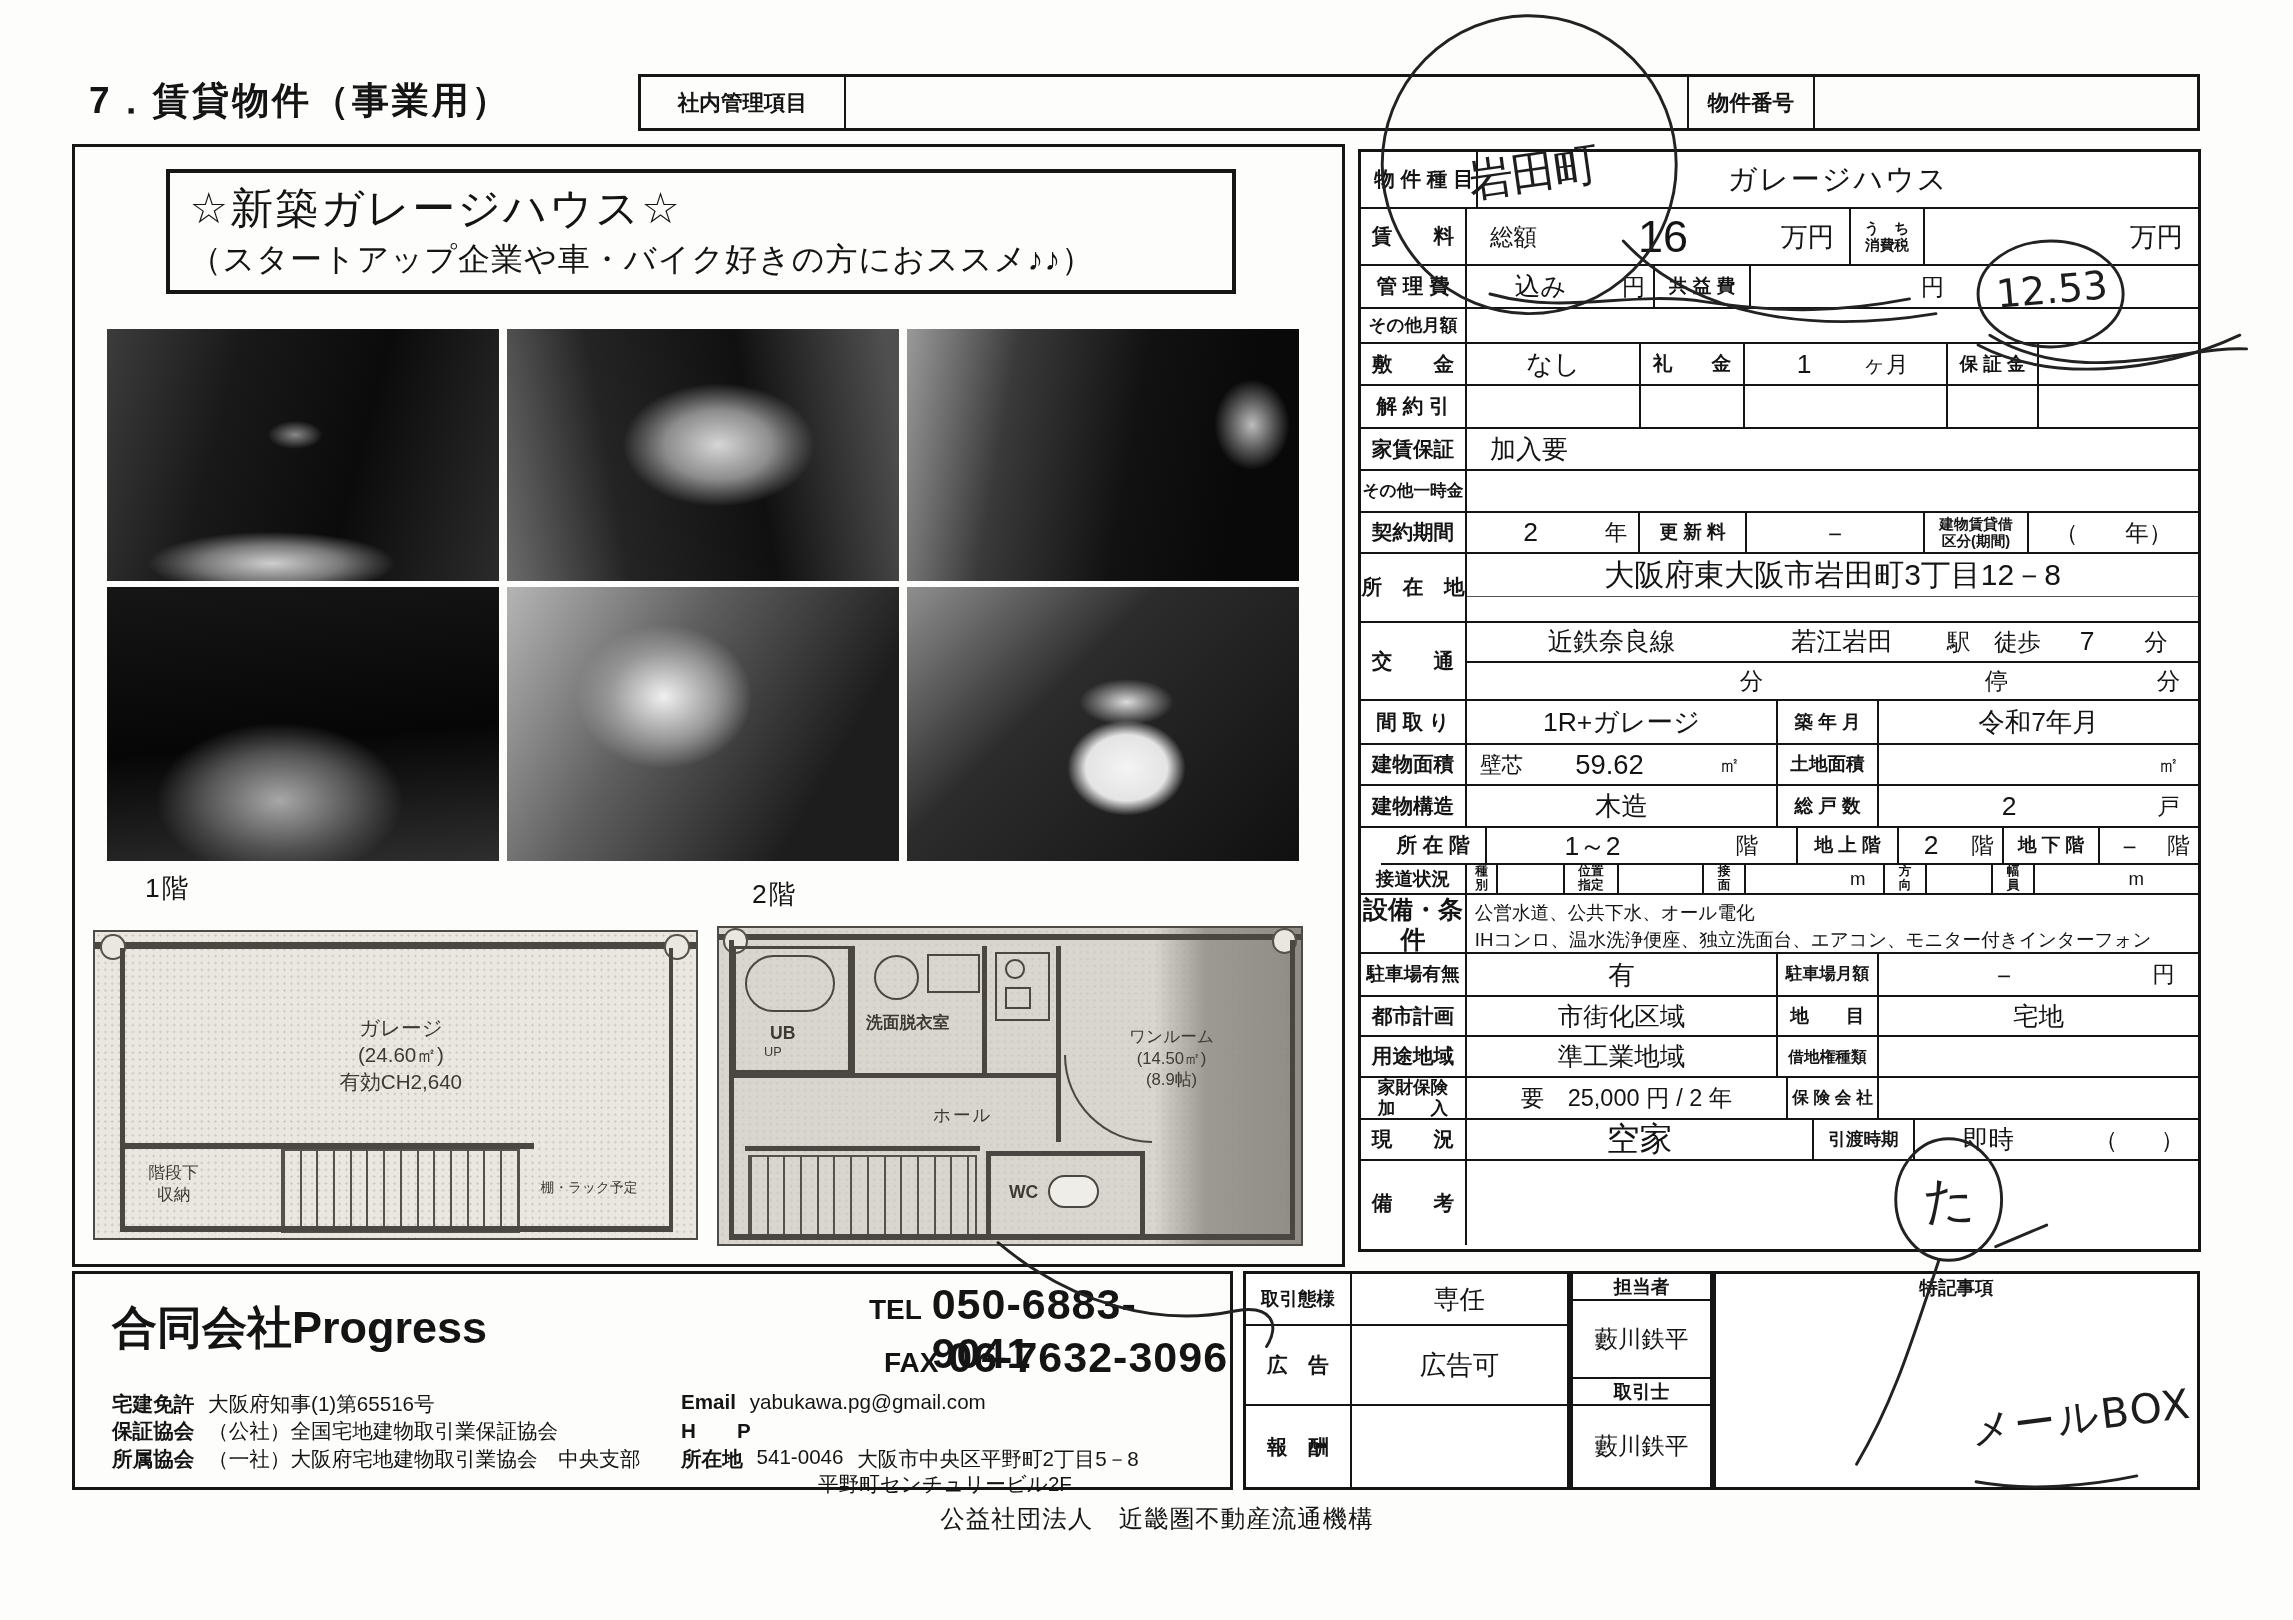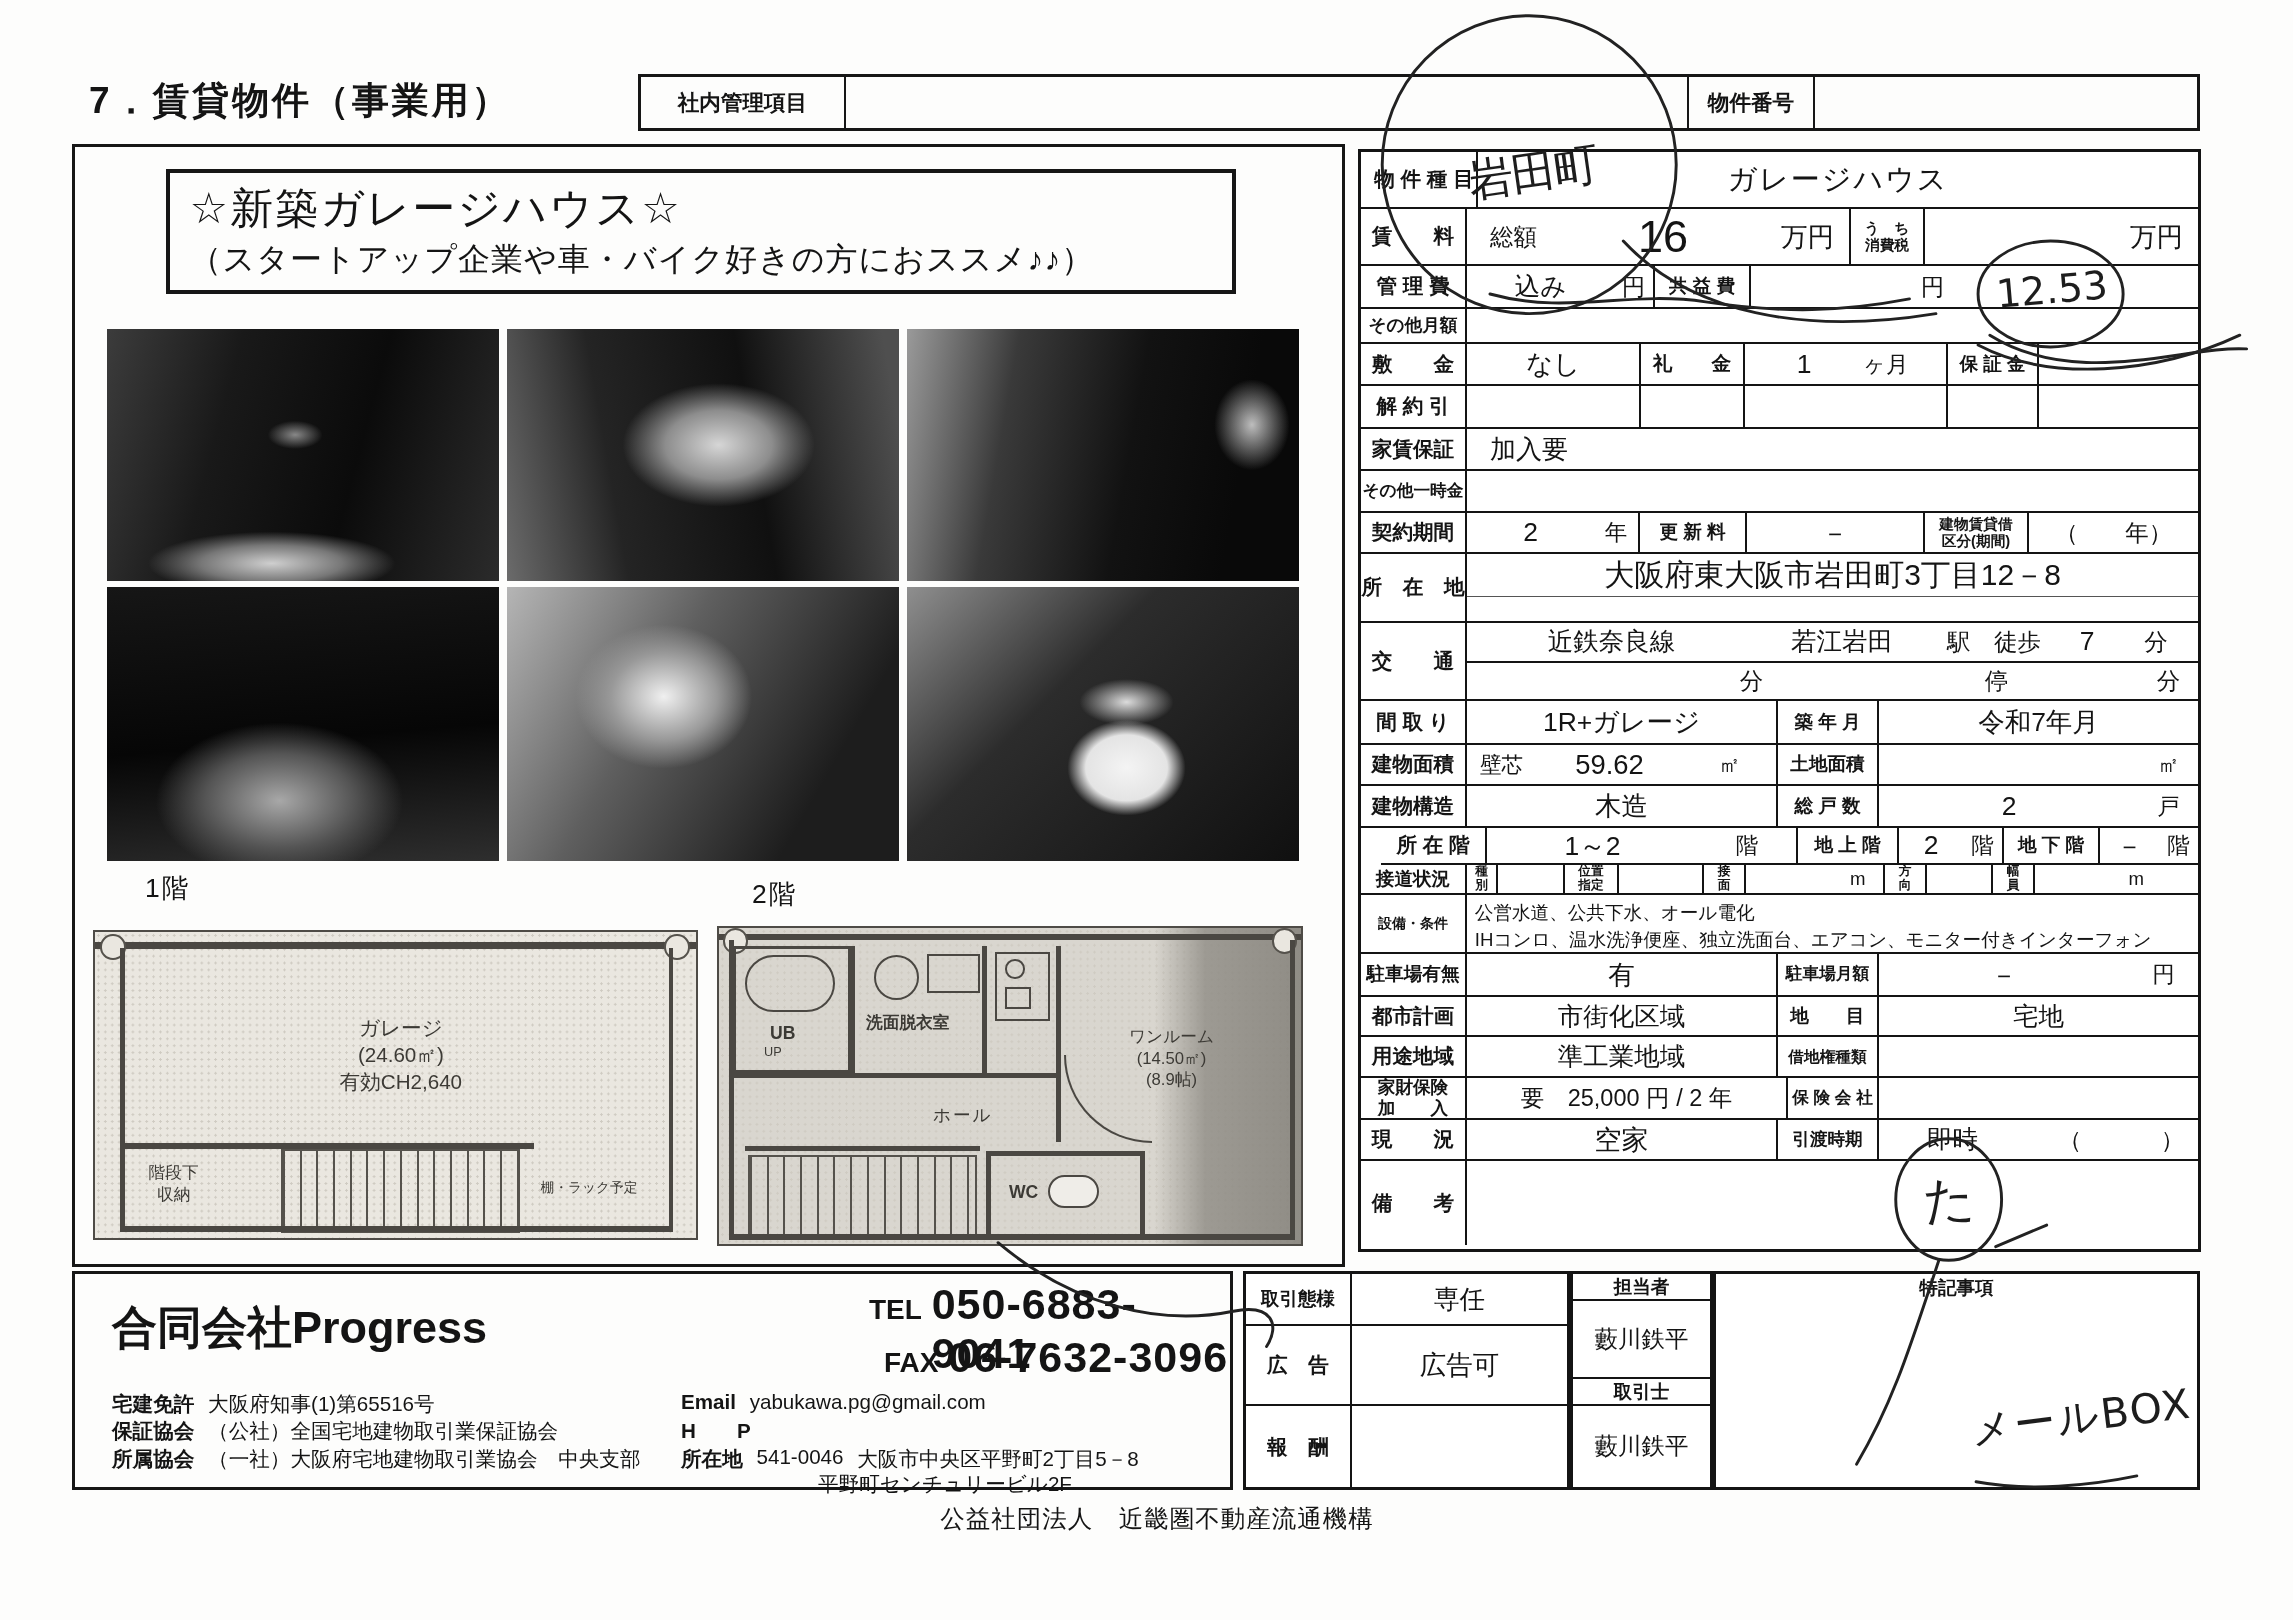--- a/index.html
+++ b/index.html
@@ -316,21 +316,21 @@
       <div class="cell" style="width:137px;justify-content:flex-end;padding-right:17.6px;font-size:18.6px;">m</div>
       <div class="ib" style="width:44px;font-size:12.7px;white-space:pre-line;">方
 向</div>
       <div class="cell" style="width:64px;"></div>
       <div class="ib" style="width:44px;font-size:12.7px;white-space:pre-line;">幅
 員</div>
       <div class="cell" style="flex:1;justify-content:flex-end;padding-right:54px;font-size:18.6px;">m</div>
     </div>
 
     <div class="trow" style="height:59px;">
-      <div class="tl" style="font-size:14px;">設備・条件</div>
+      <div class="tl" style="font-size:25px;">設備・条件</div>
       <div style="flex:1;padding:4.9px 7.8px;font-size:18.6px;line-height:1.45;">
         <div>公営水道、公共下水、オール電化</div>
         <div>IHコンロ、温水洗浄便座、独立洗面台、エアコン、モニター付きインターフォン</div>
       </div>
     </div>
 
     <div class="trow" style="height:43px;">
       <div class="tl" style="font-size:18.6px;">駐車場有無</div>
       <div class="cell" style="width:309px;">有</div>
       <div class="ib" style="width:103px;font-size:16.7px;">駐車場月額</div>
@@ -357,21 +357,21 @@
         <span>家財保険</span>
         <span>加　　入</span>
       </div>
       <div class="cell" style="width:319px;font-size:23.5px;">要　25,000 円 / 2 年</div>
       <div class="ib" style="width:93px;font-size:16.7px;">保 険 会 社</div>
       <div class="cell" style="flex:1;"></div>
     </div>
 
     <div class="trow" style="height:41px;">
       <div class="tl">現　　況</div>
-      <div class="cell" style="width:309px;font-size:27px;">空家</div>
+      <div class="cell" style="width:345px;font-size:33px;">空家</div>
       <div class="ib" style="width:103px;font-size:17.6px;">引渡時期</div>
       <div class="cell" style="width:147px;font-size:25.5px;">即時</div>
       <div class="cell" style="width:88px;font-size:23.5px;">（</div>
       <div class="cell" style="flex:1;justify-content:flex-end;padding-right:13.7px;font-size:23.5px;">）</div>
     </div>
 
     <div class="trow" style="height:84px;border-bottom:none;">
       <div class="tl">備　　考</div>
       <div class="cell" style="flex:1;"></div>
     </div>

